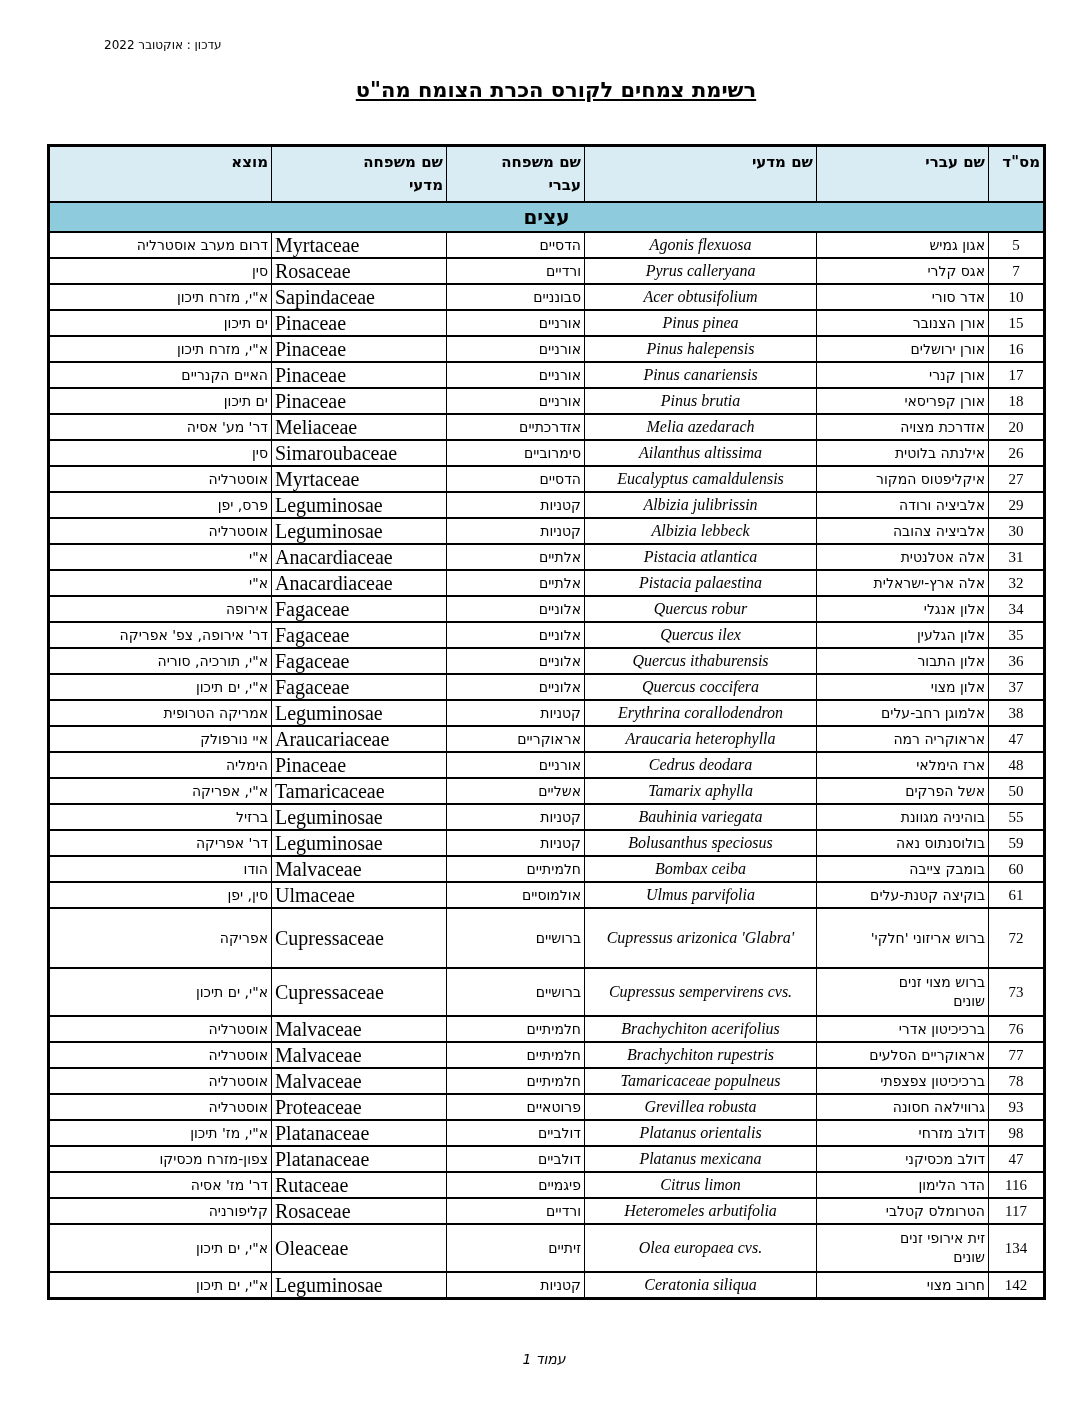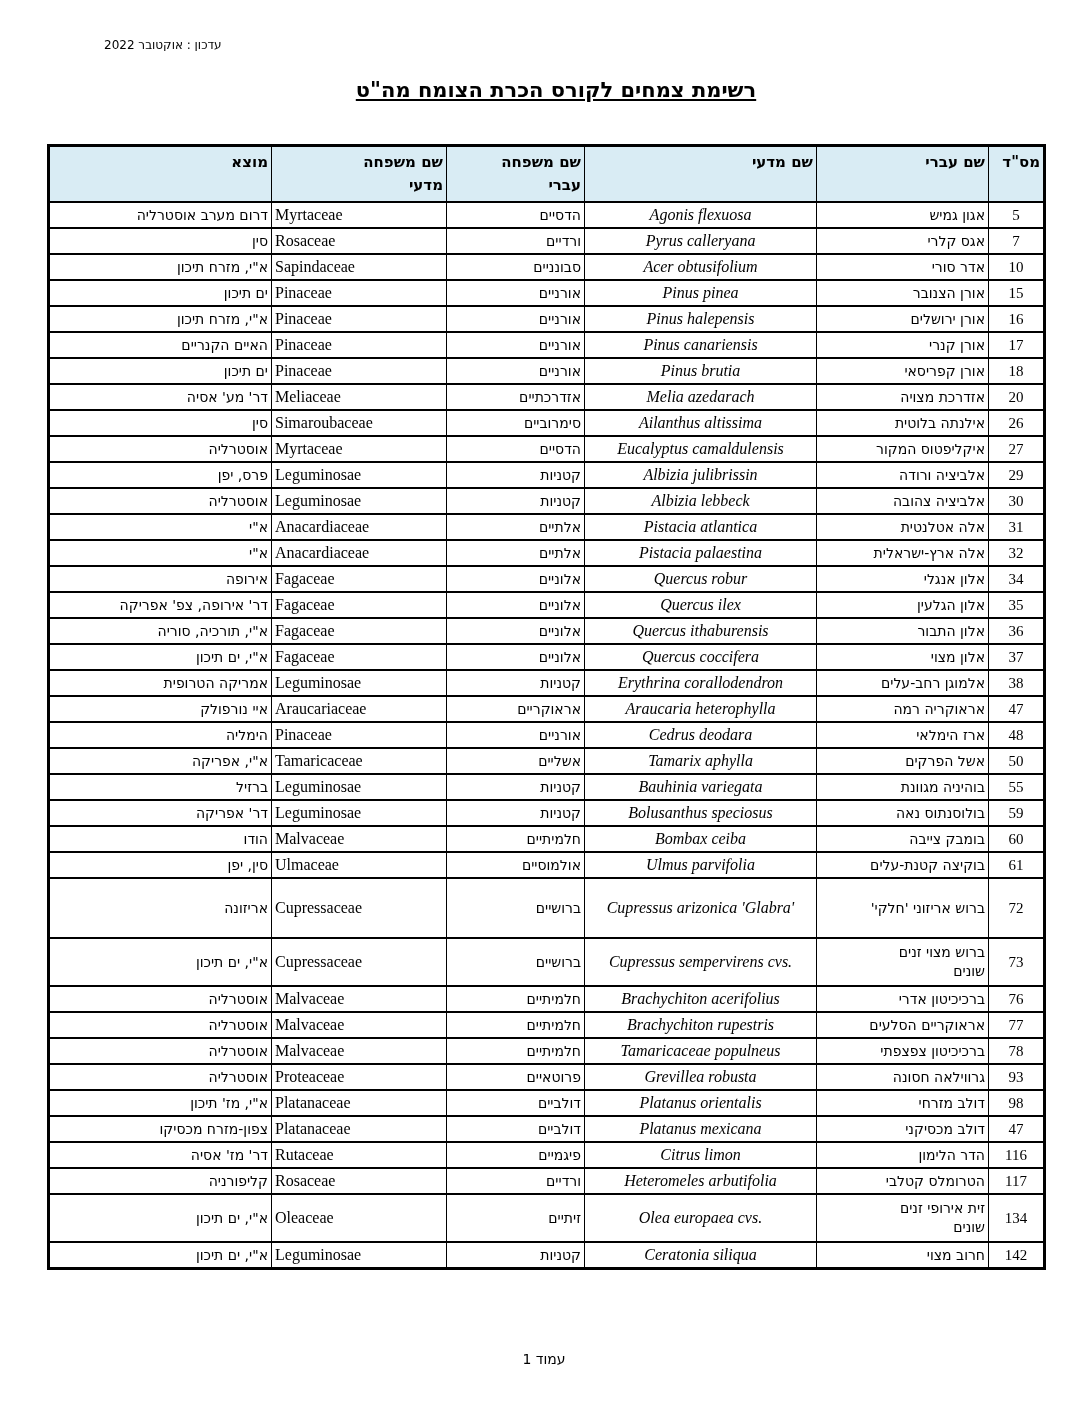--- a/index.html
+++ b/index.html
@@ -50,25 +50,25 @@
     font-size: 15px; direction: ltr;
   }
   td.cell-heb { text-align: right; white-space: pre-line; line-height: 1.35; }
   td.cell-sci-name {
     text-align: center; direction: ltr;
     font-family: "Liberation Serif", serif;
     font-style: italic; font-size: 16px;
   }
   td.cell-sci-family {
     text-align: left; direction: ltr;
-    font-family: "Liberation Serif", serif; font-size: 16px; margin-left: 8px;
+    font-family: "Liberation Serif", serif; font-size: 20px; margin-left: 8px;
   }
   .footer {
     position: absolute; top: 1351px; left: 0; width: 100%;
-    text-align: center; direction: rtl; font-size: 14px;
+    text-align: center; direction: rtl; font-size: 14px; font-style: italic;
   }
 </style>
 </head>
 <body>
 
 <div class="update-note">עדכון : אוקטובר 2022</div>
 
 <h1 class="title">רשימת צמחים לקורס הכרת הצומח מה"ט</h1>
 
 <table class="plant-table">
@@ -84,20 +84,23 @@
     <tr>
       <th>מס"ד</th>
       <th>שם עברי</th>
       <th>שם מדעי</th>
       <th>שם משפחה
 עברי</th>
       <th>שם משפחה
 מדעי</th>
       <th>מוצא</th>
     </tr>
+    <tr class="section-row">
+      <td colspan="6">עצים</td>
+    </tr>
   </thead>
   <tbody>
       <tr>
         <td class="cell-serial">5</td>
         <td class="cell-heb">אגון גמיש</td>
         <td class="cell-sci-name">Agonis flexuosa</td>
         <td class="cell-heb">הדסיים</td>
         <td class="cell-sci-family">Myrtaceae</td>
         <td class="cell-heb">דרום מערב אוסטרליה</td>
       </tr>
@@ -300,21 +303,21 @@
         <td class="cell-heb">אולמוסיים</td>
         <td class="cell-sci-family">Ulmaceae</td>
         <td class="cell-heb">סין, יפן</td>
       </tr>
       <tr class="xl">
         <td class="cell-serial">72</td>
         <td class="cell-heb">ברוש אריזוני 'חלקי'</td>
         <td class="cell-sci-name">Cupressus arizonica 'Glabra'</td>
         <td class="cell-heb">ברושיים</td>
         <td class="cell-sci-family">Cupressaceae</td>
-        <td class="cell-heb">אריזונה</td>
+        <td class="cell-heb">אפריקה</td>
       </tr>
       <tr class="lg">
         <td class="cell-serial">73</td>
         <td class="cell-heb">ברוש מצוי זנים
 שונים</td>
         <td class="cell-sci-name">Cupressus sempervirens cvs.</td>
         <td class="cell-heb">ברושיים</td>
         <td class="cell-sci-family">Cupressaceae</td>
         <td class="cell-heb">א"י, ים תיכון</td>
       </tr>

